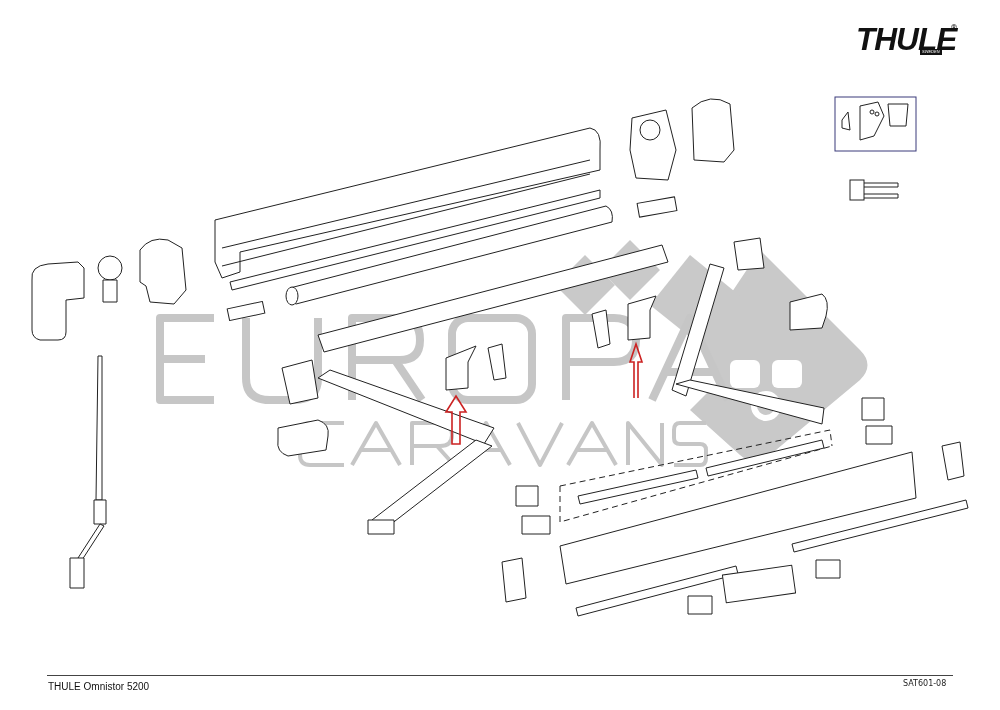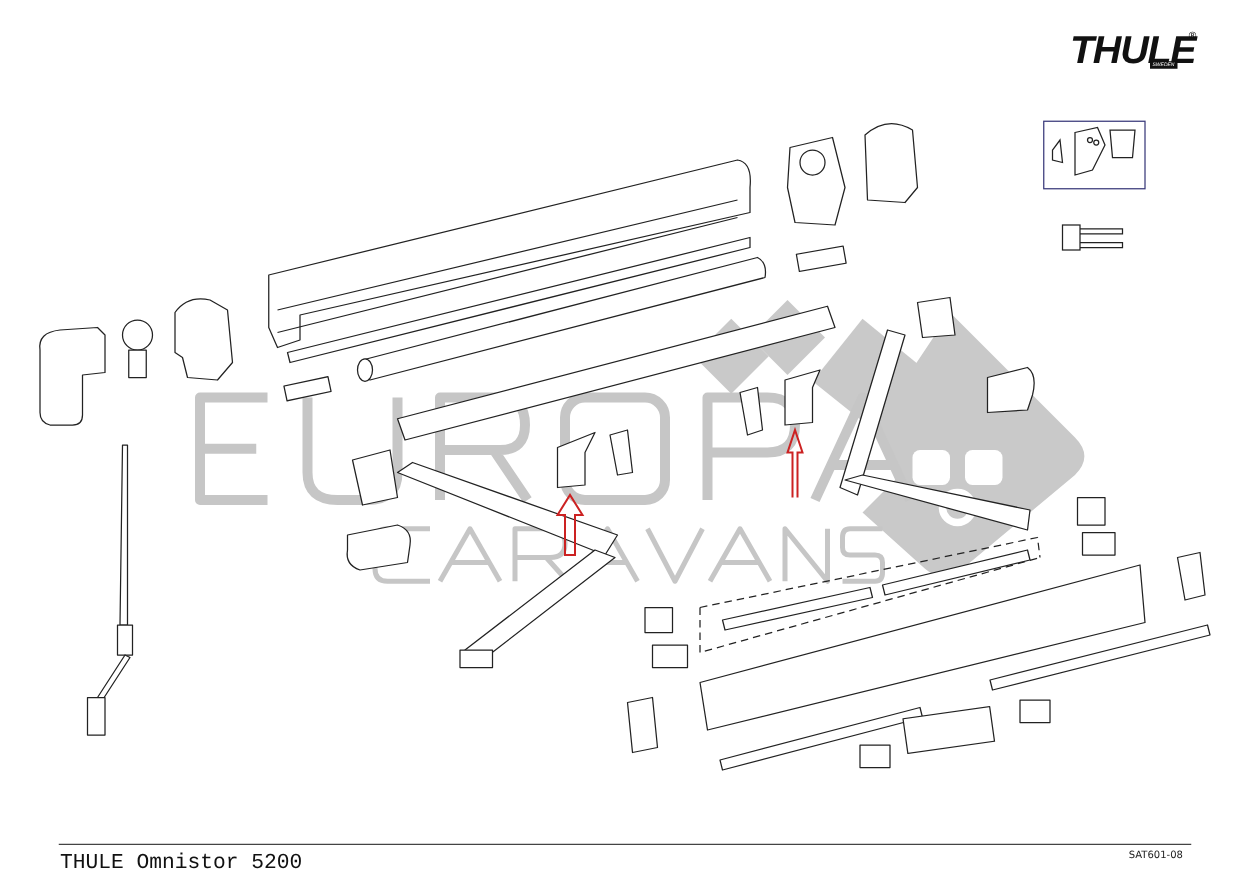--- a/index.html
+++ b/index.html
@@ -3,21 +3,21 @@
 <meta charset="utf-8">
 <style>
   html, body { margin:0; padding:0; background:#ffffff; }
   body { width:1000px; height:710px; position:relative; overflow:hidden; font-family:"DejaVu Sans", sans-serif; }
   .logo { position:absolute; left:856px; top:26px; width:100px; height:30px;font-style:italic; }
   .logo-text { position:absolute; left:0; top:-4px; font-family:"Liberation Sans", sans-serif; font-weight:900; font-size:31px; letter-spacing:-1px; color:#111; transform:scaleX(1.02); transform-origin:left; }
   .logo-sub { position:absolute; left:64px; top:23px; background:#111; color:#fff; font-size:4px; padding:0 2px; line-height:6px; font-family:"Liberation Sans", sans-serif; }
   .logo-reg { position:absolute; left:94px; top:-2px; font-size:8px; color:#111; }
   svg.diagram { position:absolute; left:0; top:0; }
   .footer-line { position:absolute; left:47px; top:675px; width:906px; height:1px; background:#444; }
-  .footer-title { position:absolute; left:48px; top:681px; font-size:17px; color:#111; font-family:Liberation Mono, monospace; }
+  .footer-title { position:absolute; left:48px; top:681px; font-size:10px; color:#111; font-family:Liberation Sans, sans-serif; }
   .footer-code { position:absolute; left:903px; top:679px; font-size:8px; color:#222; font-family:"DejaVu Sans", sans-serif; }
 </style>
 </head>
 <body>
 
 <svg class="diagram" width="1000" height="710" viewBox="0 0 1000 710" xmlns="http://www.w3.org/2000/svg">
   <g fill="#c9c9c9">
 
     <path d="M760 250 L860 350 Q875 365 860 380 L770 455 Q755 468 740 455 L690 410 L720 380 L700 340 Z"></path>
     <path d="M585 255 L615 285 L585 315 L555 285 Z"></path>

